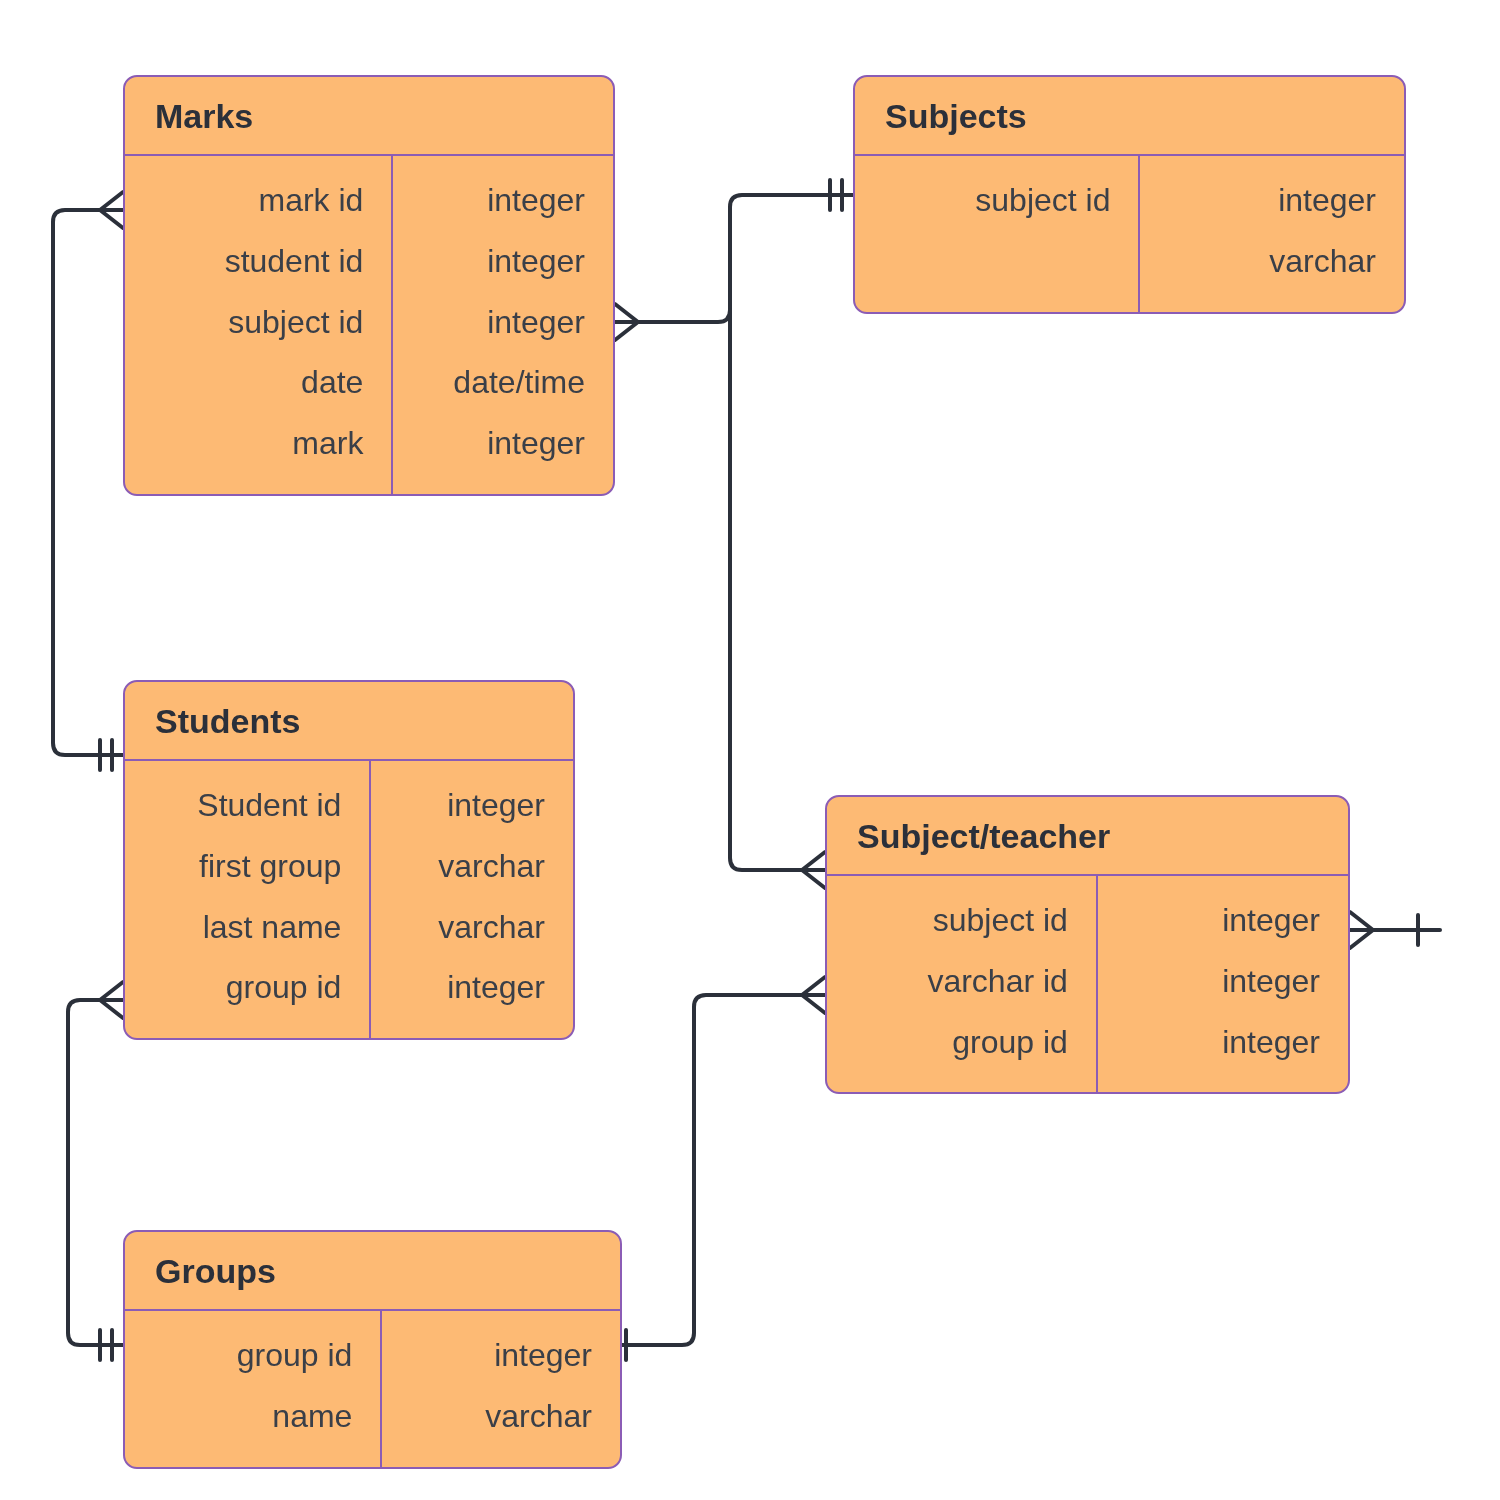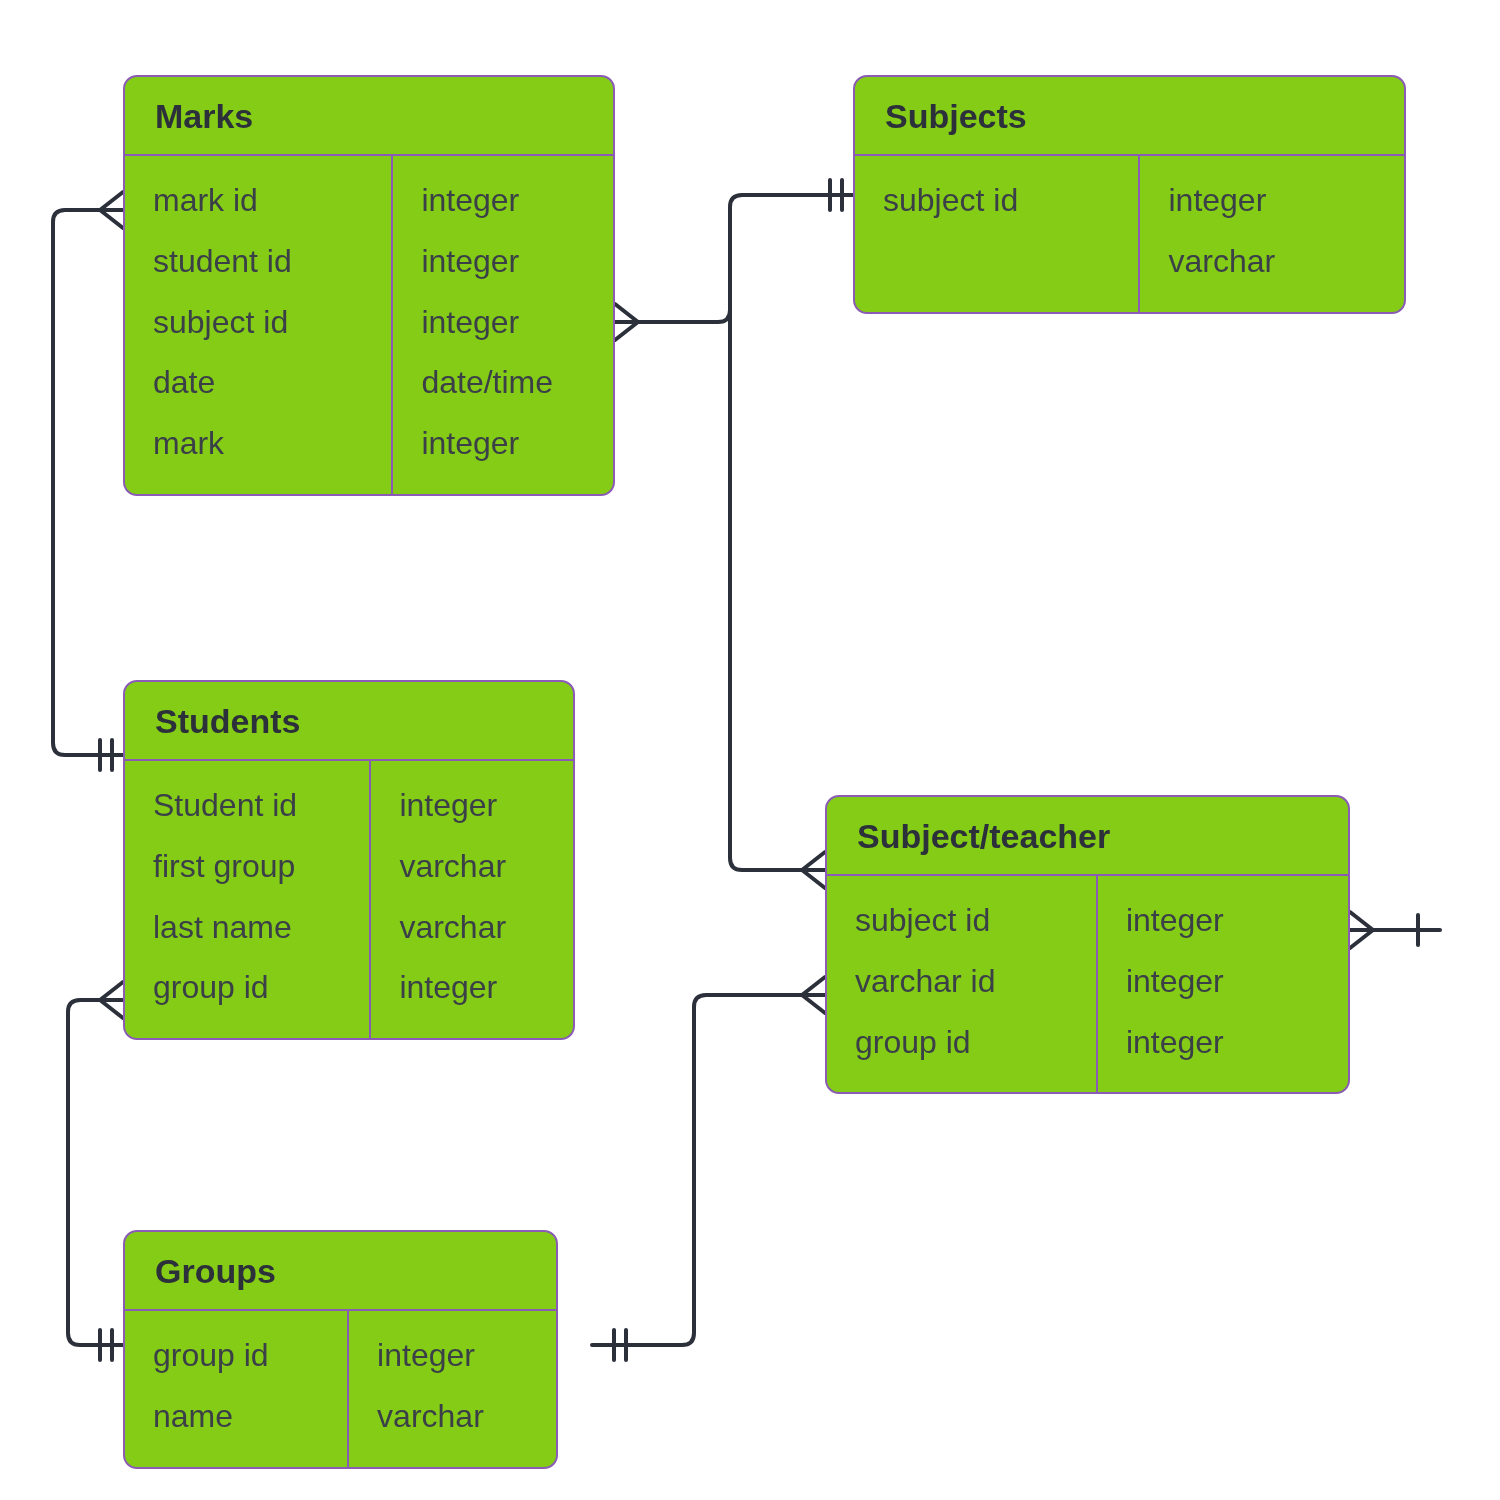--- a/index.html
+++ b/index.html
@@ -6,39 +6,40 @@
   body {
     width: 1500px;
     height: 1500px;
     background: #ffffff;
     font-family: -apple-system, BlinkMacSystemFont, "Segoe UI", sans-serif;
     position: relative;
     overflow: hidden;
   }
   .entity {
     position: absolute;
-    background: #84cc16;
+    background: #fdba74;
     border: 2.5px solid #8b5cb5;
     border-radius: 14px;
     overflow: hidden;
   }
   .entity-title {
     font-weight: 700;
     font-size: 34px;
     color: #2b303a;
     padding: 20px 30px 18px 30px;
     border-bottom: 2.5px solid #8b5cb5;
   }
   .entity-body {
     display: flex;
   }
   .col {
     display: flex;
     flex-direction: column;
     padding: 14px 28px 20px 28px;
+    align-items: flex-end;
   }
   .col.left {
     border-right: 2.5px solid #8b5cb5;
   }
   .cell {
     font-size: 32px;
     color: #3a3f48;
     line-height: 1.9;
     white-space: nowrap;
     font-weight: 430;
@@ -156,21 +157,21 @@
       <div class="cell">group id</div>
     </div>
     <div class="col" style="width:48%;">
       <div class="cell">integer</div>
       <div class="cell">integer</div>
       <div class="cell">integer</div>
     </div>
   </div>
 </div>
 
-<div class="entity" style="left:123px; top:1230px; width:435px;">
+<div class="entity" style="left:123px; top:1230px; width:499px;">
   <div class="entity-title">Groups</div>
   <div class="entity-body">
     <div class="col left" style="width:52%;">
       <div class="cell">group id</div>
       <div class="cell">name</div>
     </div>
     <div class="col" style="width:48%;">
       <div class="cell">integer</div>
       <div class="cell">varchar</div>
     </div>

